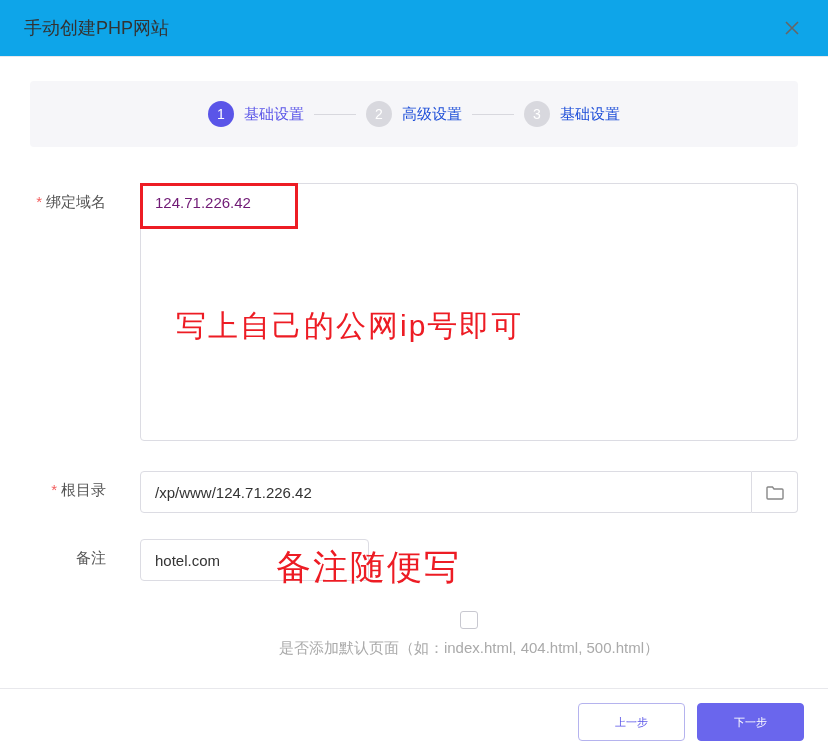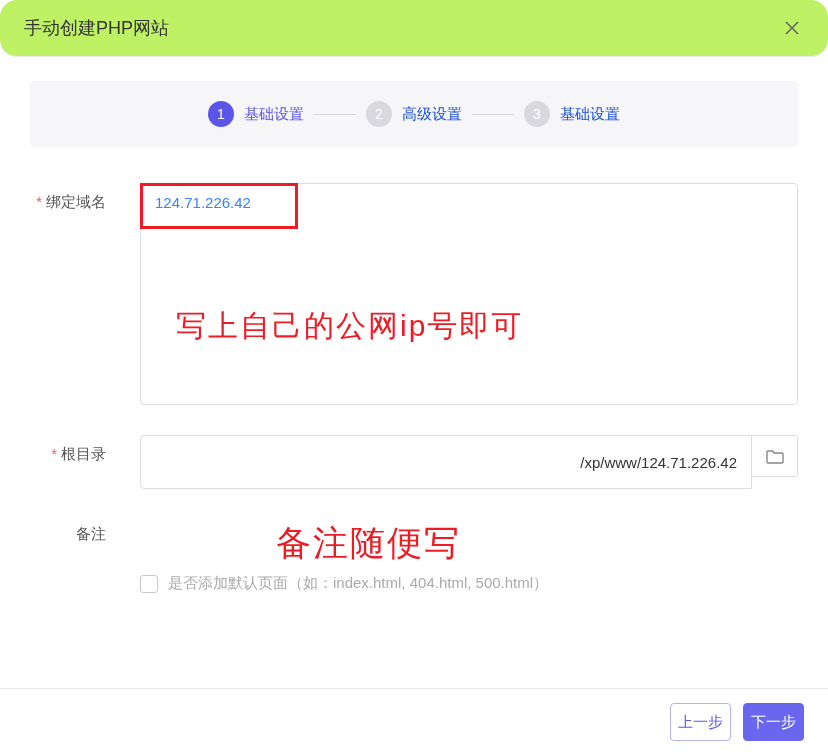--- a/index.html
+++ b/index.html
@@ -16,22 +16,21 @@
       height: 100%;
       display: flex;
       flex-direction: column;
     }
     .modal-header {
       padding: 16px 24px;
       border-bottom: 1px solid #e8e8ec;
       display: flex;
       justify-content: space-between;
       align-items: center;
-      background: #bef264;
-      border-radius: 17px;
+      background: #0ea5e9;
     }
     .modal-title {
       font-size: 18px;
       color: #333;
       font-weight: 500;
     }
     .close-btn {
       width: 24px;
       height: 24px;
       cursor: pointer;
@@ -110,26 +109,26 @@
       color: #f25c5c;
       margin-right: 4px;
     }
     .form-control {
       flex: 1;
       position: relative;
     }
 
     .domain-textarea {
       width: 100%;
-      height: 222px;
+      height: 258px;
       border: 1px solid #dcdce3;
       border-radius: 4px;
       padding: 10px 14px;
       font-size: 15px;
-      color: #3b82f6;
+      color: #701a75;
       resize: none;
       font-family: inherit;
     }
 
     .highlight-box {
       position: absolute;
       top: 0;
       left: 0;
       width: 158px;
       height: 46px;
@@ -145,27 +144,26 @@
       pointer-events: none;
       letter-spacing: 2px;
     }
 
     .input-group {
       display: flex;
       width: 100%;
     }
     .text-input {
       flex: 1;
-      height: 54px;
+      height: 42px;
       border: 1px solid #dcdce3;
       border-radius: 4px;
       padding: 16px 14px;
       font-size: 15px;
       color: #333;
-      text-align: right;
     }
     .input-group .text-input { border-top-right-radius: 0; border-bottom-right-radius: 0; }
     .addon-btn {
       width: 46px;
       height: 42px;
       border: 1px solid #dcdce3;
       border-left: none;
       border-top-right-radius: 4px;
       border-bottom-right-radius: 4px;
       background: #fff;
@@ -184,20 +182,21 @@
       color: #ed1c24;
       pointer-events: none;
       letter-spacing: 2px;
     }
 
     .checkbox-row {
       display: flex;
       align-items: center;
       gap: 10px;
       margin-top: 4px;
+      flex-direction: column;
     }
     .checkbox {
       width: 18px;
       height: 18px;
       border: 1px solid #c8c8d0;
       border-radius: 3px;
       cursor: pointer;
     }
     .checkbox-label {
       font-size: 15px;
@@ -206,23 +205,23 @@
 
     .modal-footer {
       padding: 14px 24px;
       border-top: 1px solid #e8e8ec;
       display: flex;
       justify-content: flex-end;
       gap: 12px;
     }
     .btn {
       height: 38px;
-      padding: 0 7px;
+      padding: 0 36px;
       border-radius: 4px;
-      font-size: 15px;
+      font-size: 11px;
       cursor: pointer;
       display: inline-flex;
       align-items: center;
       justify-content: center;
     }
     .btn-default {
       background: #fff;
       border: 1px solid #b5b3ee;
       color: #5a55e8;
     }
@@ -286,20 +285,21 @@
               <path d="M1.5 2 h5 l1.5 2 h8 a1 1 0 0 1 1 1 v8 a1 1 0 0 1 -1 1 h-14 a1 1 0 0 1 -1 -1 v-10 a1 1 0 0 1 1 -1 z" fill="none" stroke="currentColor" stroke-width="1.4"></path>
             </svg>
           </div>
         </div>
       </div>
     </div>
 
     <div class="form-row">
       <div class="form-label">备注</div>
       <div class="form-control">
+        <input class="text-input" value="hotel.com" style="">
         <div class="annotation-2">备注随便写</div>
       </div>
     </div>
 
     <div class="form-row">
       <div class="form-label"></div>
       <div class="form-control">
         <div class="checkbox-row">
           <div class="checkbox"></div>
           <div class="checkbox-label">是否添加默认页面（如：index.html, 404.html, 500.html）</div>

